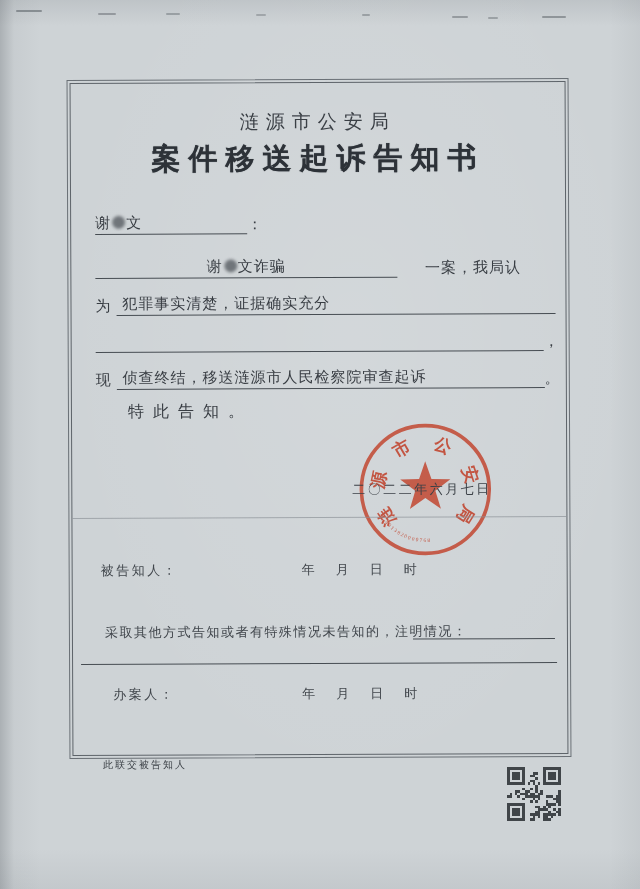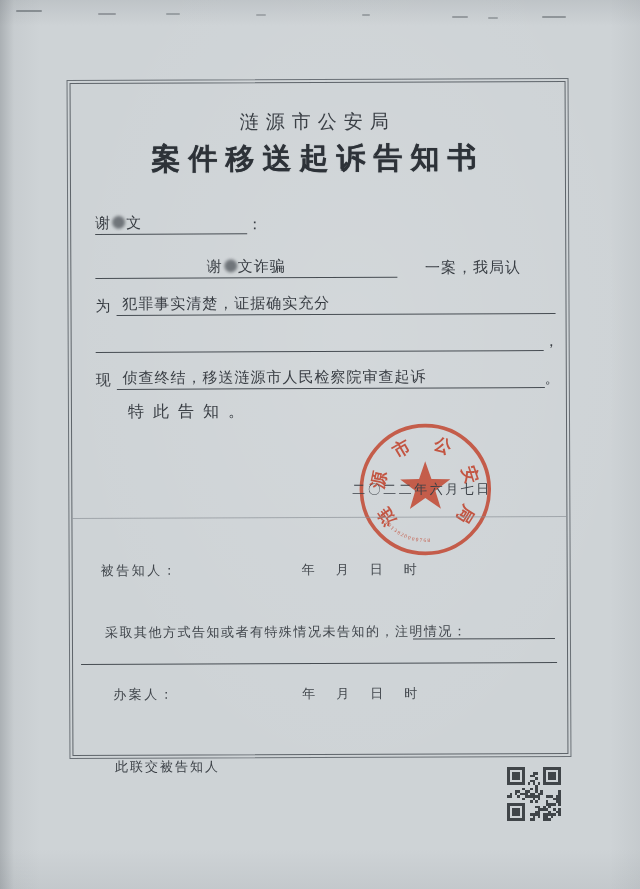--- a/index.html
+++ b/index.html
@@ -49,21 +49,21 @@
   .small{font-size:13px;letter-spacing:2.5px;color:#41464c;}
   .received{left:32px;top:442px;}
   .notified-label{left:28px;top:478px;}
   .notified-dt{left:229px;top:478px;letter-spacing:4px;}
   .special-note{left:32px;top:540px;letter-spacing:1.5px;}
   .note-underline{position:absolute;left:340px;top:556px;width:142px;border-top:1.3px solid #464c52;}
   .long-underline{position:absolute;left:8px;top:580px;width:476px;border-top:1.3px solid #464c52;}
   .handler-label{left:32px;top:602px;margin-left:8px;}
   .handler-dt{left:229px;top:602px;letter-spacing:4px;}
   .footer-note{
-    position:absolute;left:115px;top:758px;font-size:13px;letter-spacing:2px;color:#3c4147;
+    position:absolute;left:103px;top:758px;font-size:10px;letter-spacing:2px;color:#3c4147;
   }
   .qr{position:absolute;left:507px;top:766px;width:54px;height:56px;}
   .qr svg{width:100%;height:100%;}
   .seal-wrap svg text{font-family:"Liberation Serif","DejaVu Serif",serif;}
 </style>
 </head>
 <body>
 
 <div class="paper">
 

